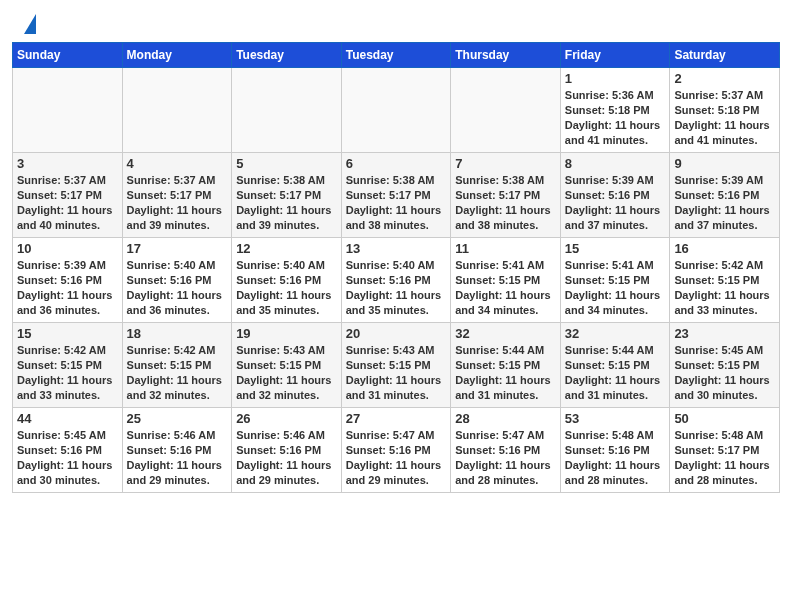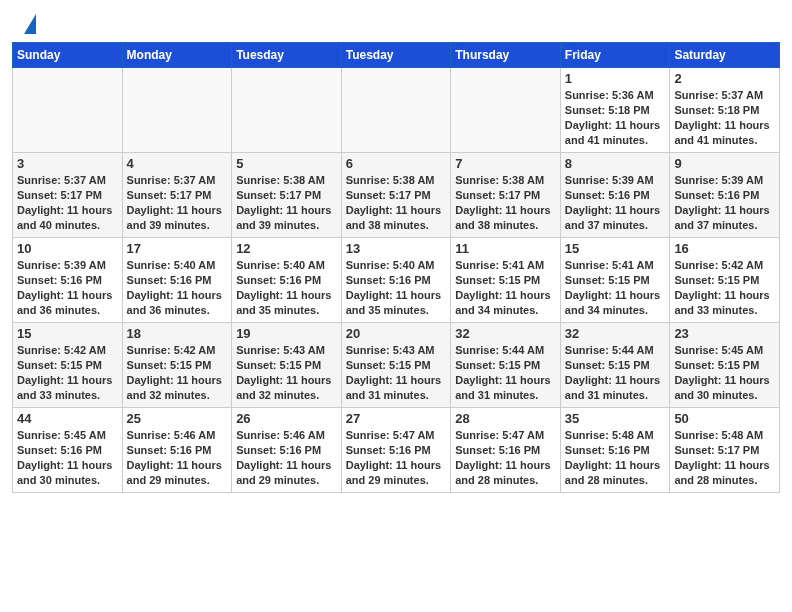--- a/index.html
+++ b/index.html
@@ -342,21 +342,21 @@
 and 29 minutes.</div>
             </td>
             <td class="day-cell">
               <span class="day-number">28</span>
               <div class="day-info" style="white-space: pre-line;">Sunrise: 5:47 AM
 Sunset: 5:16 PM
 Daylight: 11 hours
 and 28 minutes.</div>
             </td>
             <td class="day-cell">
-              <span class="day-number">35</span>
+              <span class="day-number">53</span>
               <div class="day-info" style="white-space: pre-line;">Sunrise: 5:48 AM
 Sunset: 5:16 PM
 Daylight: 11 hours
 and 28 minutes.</div>
             </td>
             <td class="day-cell">
               <span class="day-number">50</span>
               <div class="day-info" style="white-space: pre-line;">Sunrise: 5:48 AM
 Sunset: 5:17 PM
 Daylight: 11 hours

